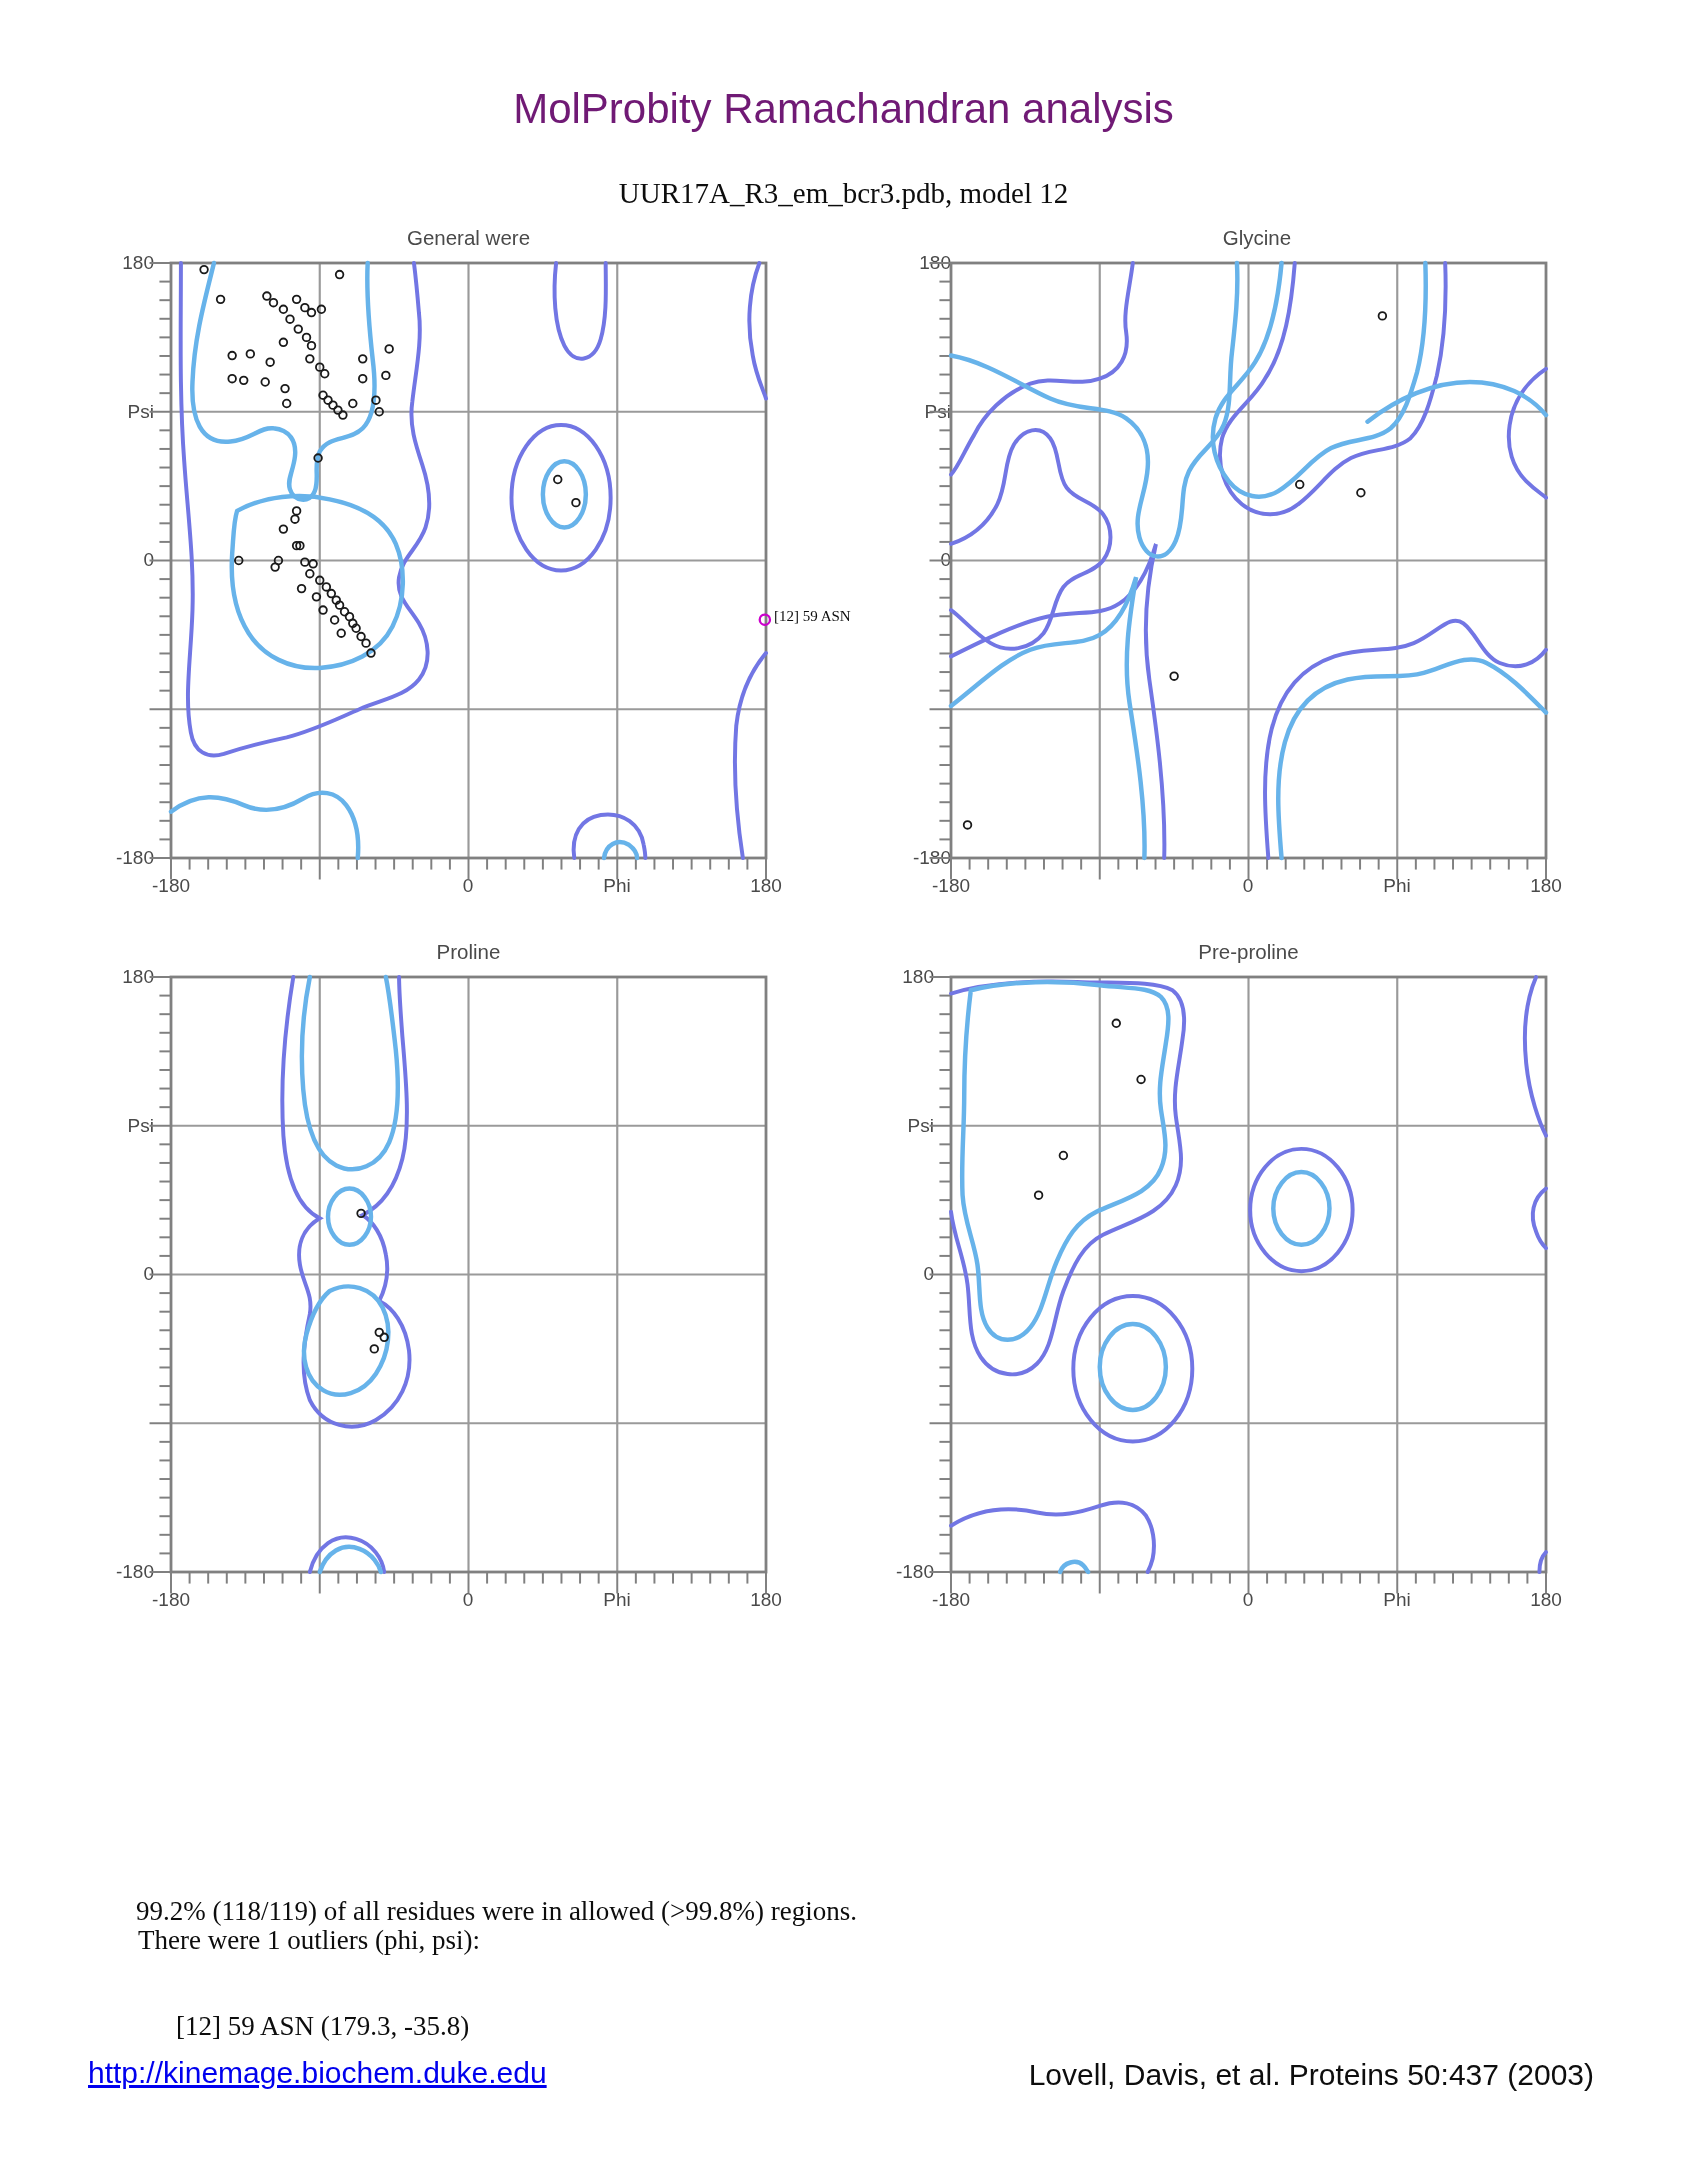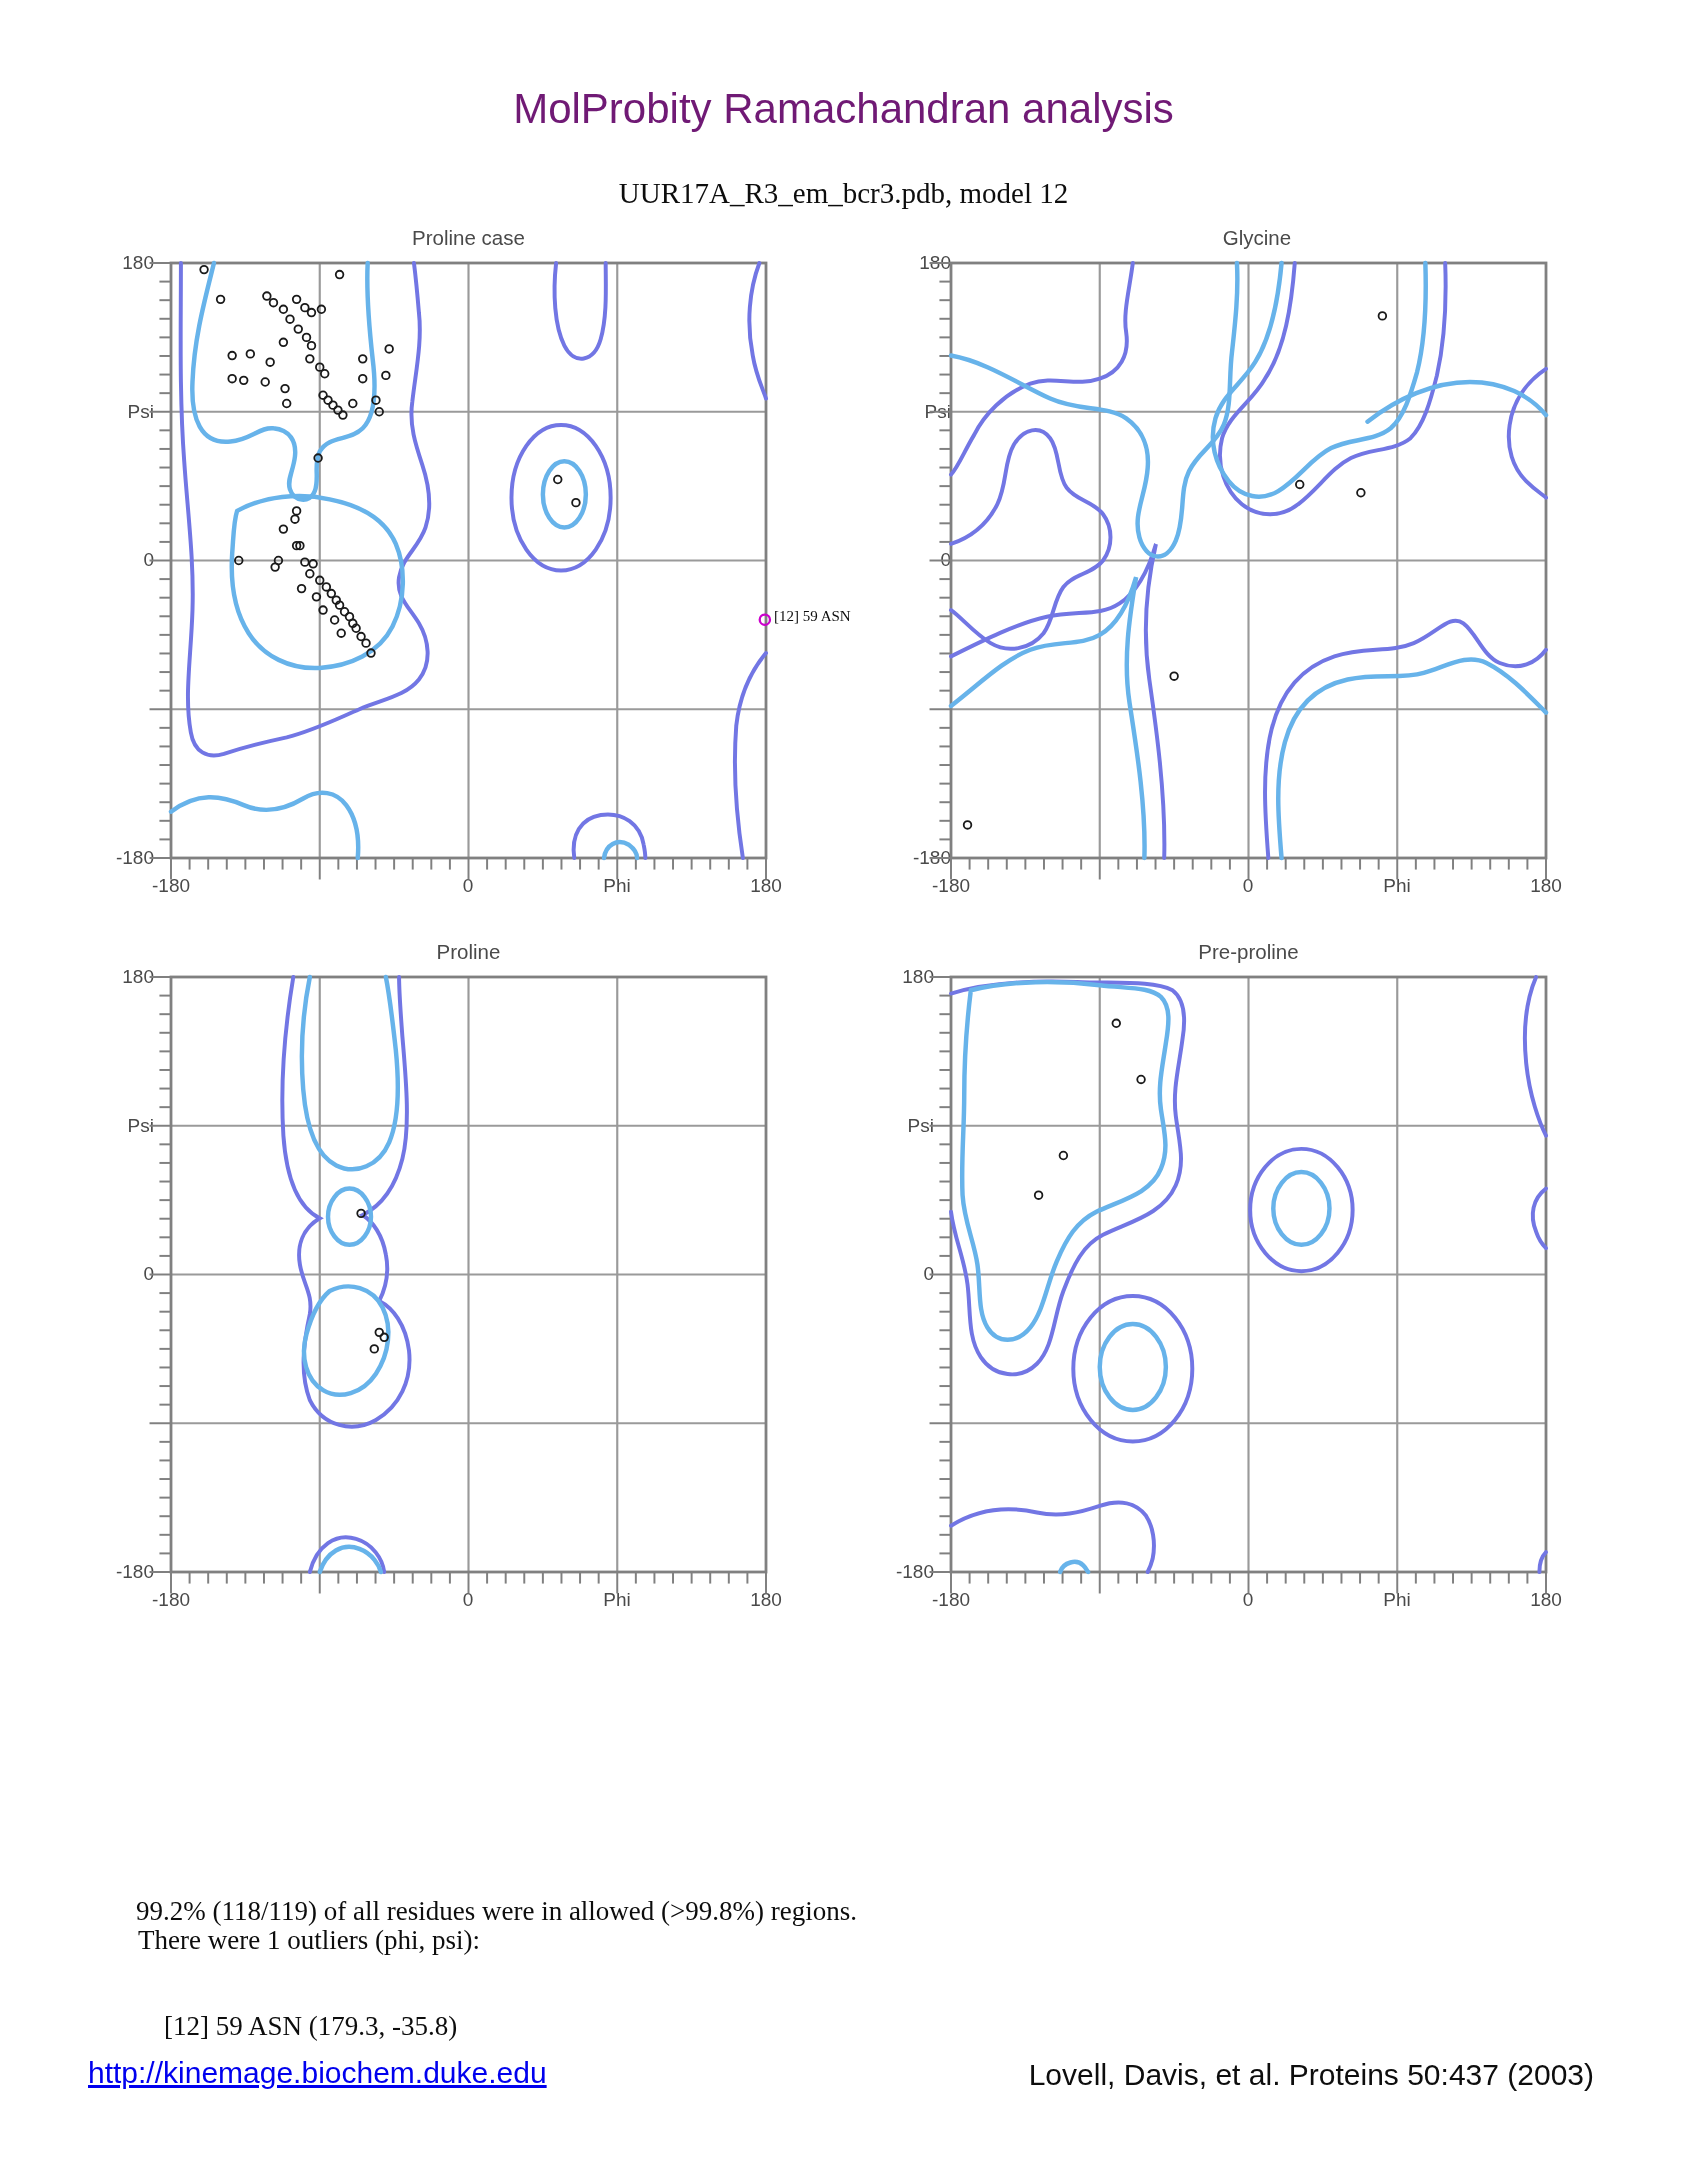--- a/index.html
+++ b/index.html
@@ -18,21 +18,21 @@
   .footer-cite{position:absolute;font-size:30px;color:#0d0d0d;white-space:nowrap;}
 </style>
 </head>
 <body>
 
 <div class="page">
   <div class="main-title">MolProbity Ramachandran analysis</div>
   <div class="sub-title">UUR17A_R3_em_bcr3.pdb, model 12</div>
 
   <div class="plot" style="left: 171px; top: 263px;">
-    <div class="plot-title">Proline case</div>
+    <div class="plot-title">General were</div>
     <span class="outlier-label" style="left: 603px; top: 345px;">[12]  59 ASN</span>
   <span class="axis-label ylab" style="top: 0px;">180</span>
       <span class="axis-label ylab" style="top: 149px;">Psi</span>
       <span class="axis-label ylab" style="top: 297px;">0</span>
       <span class="axis-label ylab" style="top: 595px;">-180</span>
       <span class="axis-label xlab" style="left: 0px;">-180</span>
       <span class="axis-label xlab" style="left: 297px;">0</span>
       <span class="axis-label xlab" style="left: 446px;">Phi</span>
       <span class="axis-label xlab" style="left: 595px;">180</span>
       <svg class="plot-svg" viewBox="0 0 360 360" style="overflow: visible;">
@@ -487,18 +487,18 @@
         <path d="M 66,360 C 68,354 76,352 80,356 C 82,358 82,359 83,360" fill="none" stroke="#67b3ea" stroke-width="2.7" stroke-linecap="round"></path>
         <circle cx="100" cy="28" r="2.3" fill="none" stroke="#1a1a1a" stroke-width="1.1"></circle>
         <circle cx="115" cy="62" r="2.3" fill="none" stroke="#1a1a1a" stroke-width="1.1"></circle>
         <circle cx="68" cy="108" r="2.3" fill="none" stroke="#1a1a1a" stroke-width="1.1"></circle>
         <circle cx="53" cy="132" r="2.3" fill="none" stroke="#1a1a1a" stroke-width="1.1"></circle>
       </svg>
     </div>
 
   <div class="stats-line" style="left:136px;top:1896px;">99.2% (118/119) of all residues were in allowed (&gt;99.8%) regions.</div>
   <div class="stats-line" style="left:138px;top:1893px;margin-top:32px;">There were 1 outliers (phi, psi):</div>
-  <div class="stats-line" style="left:164px;top:2011px;text-align:center;">[12]   59 ASN (179.3, -35.8)</div>
+  <div class="stats-line" style="left:176px;top:2011px;text-align:center;">[12]   59 ASN (179.3, -35.8)</div>
 
   <a class="footer-link" href="#" style="left:88px;top:2056px;">http://kinemage.biochem.duke.edu</a>
   <div class="footer-cite" style="right:93px;top:2058px;">Lovell, Davis, et al. Proteins 50:437 (2003)</div>
 </div>
 
 
 </body></html>

